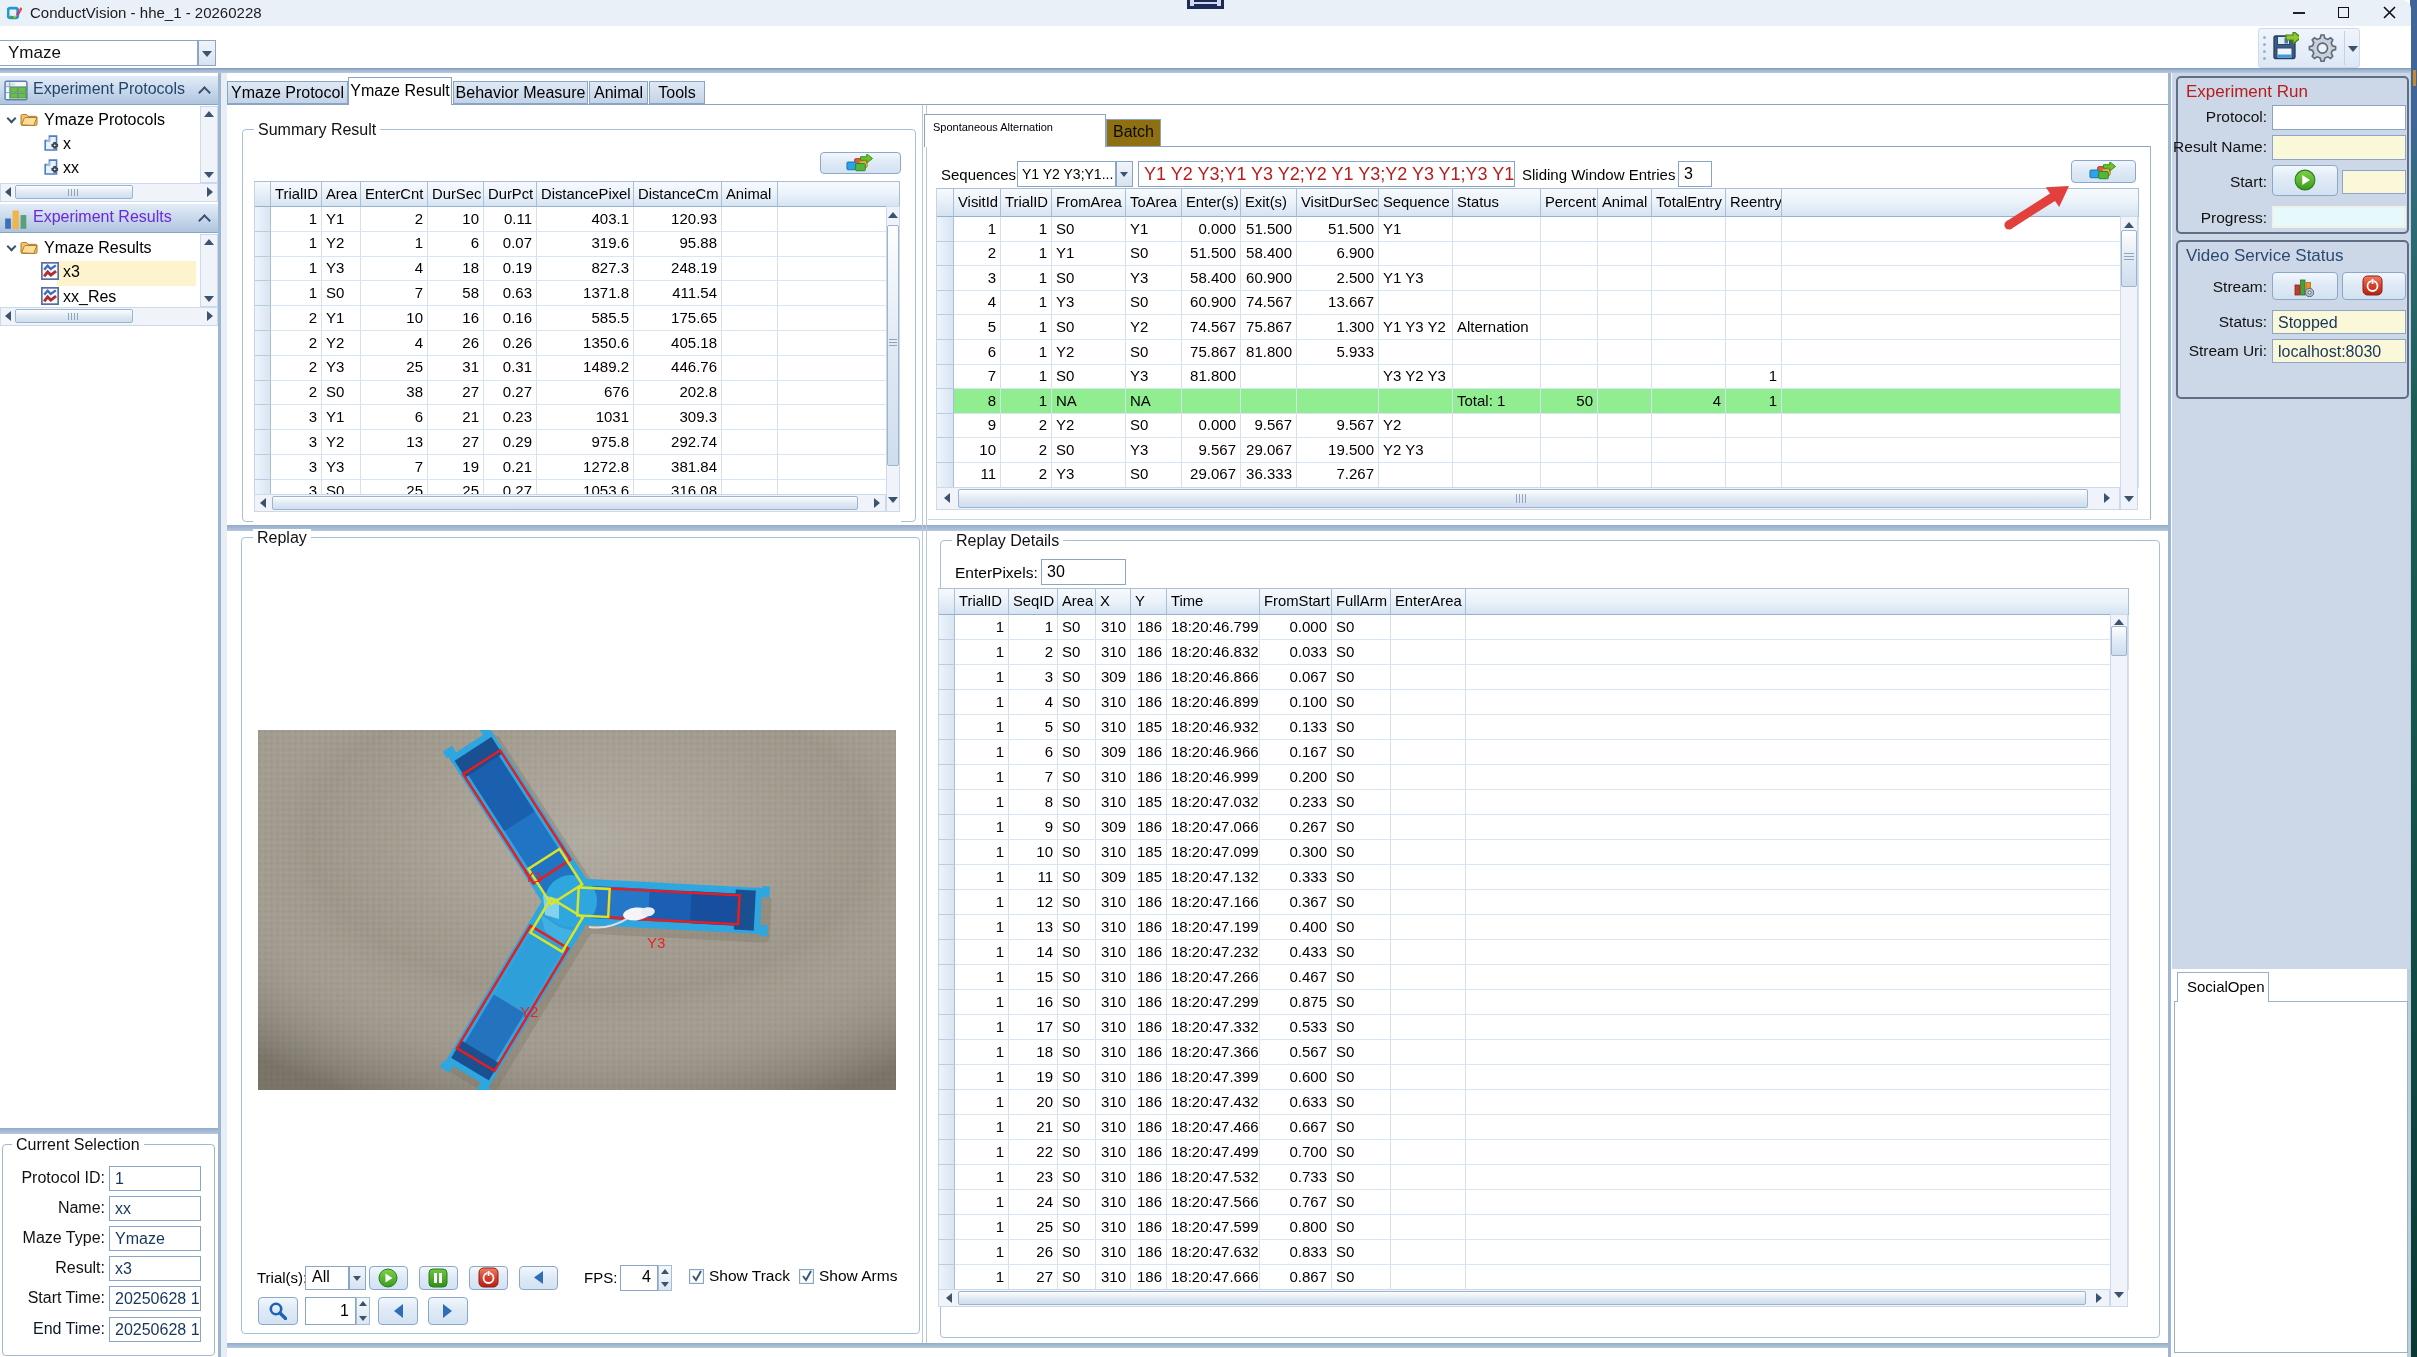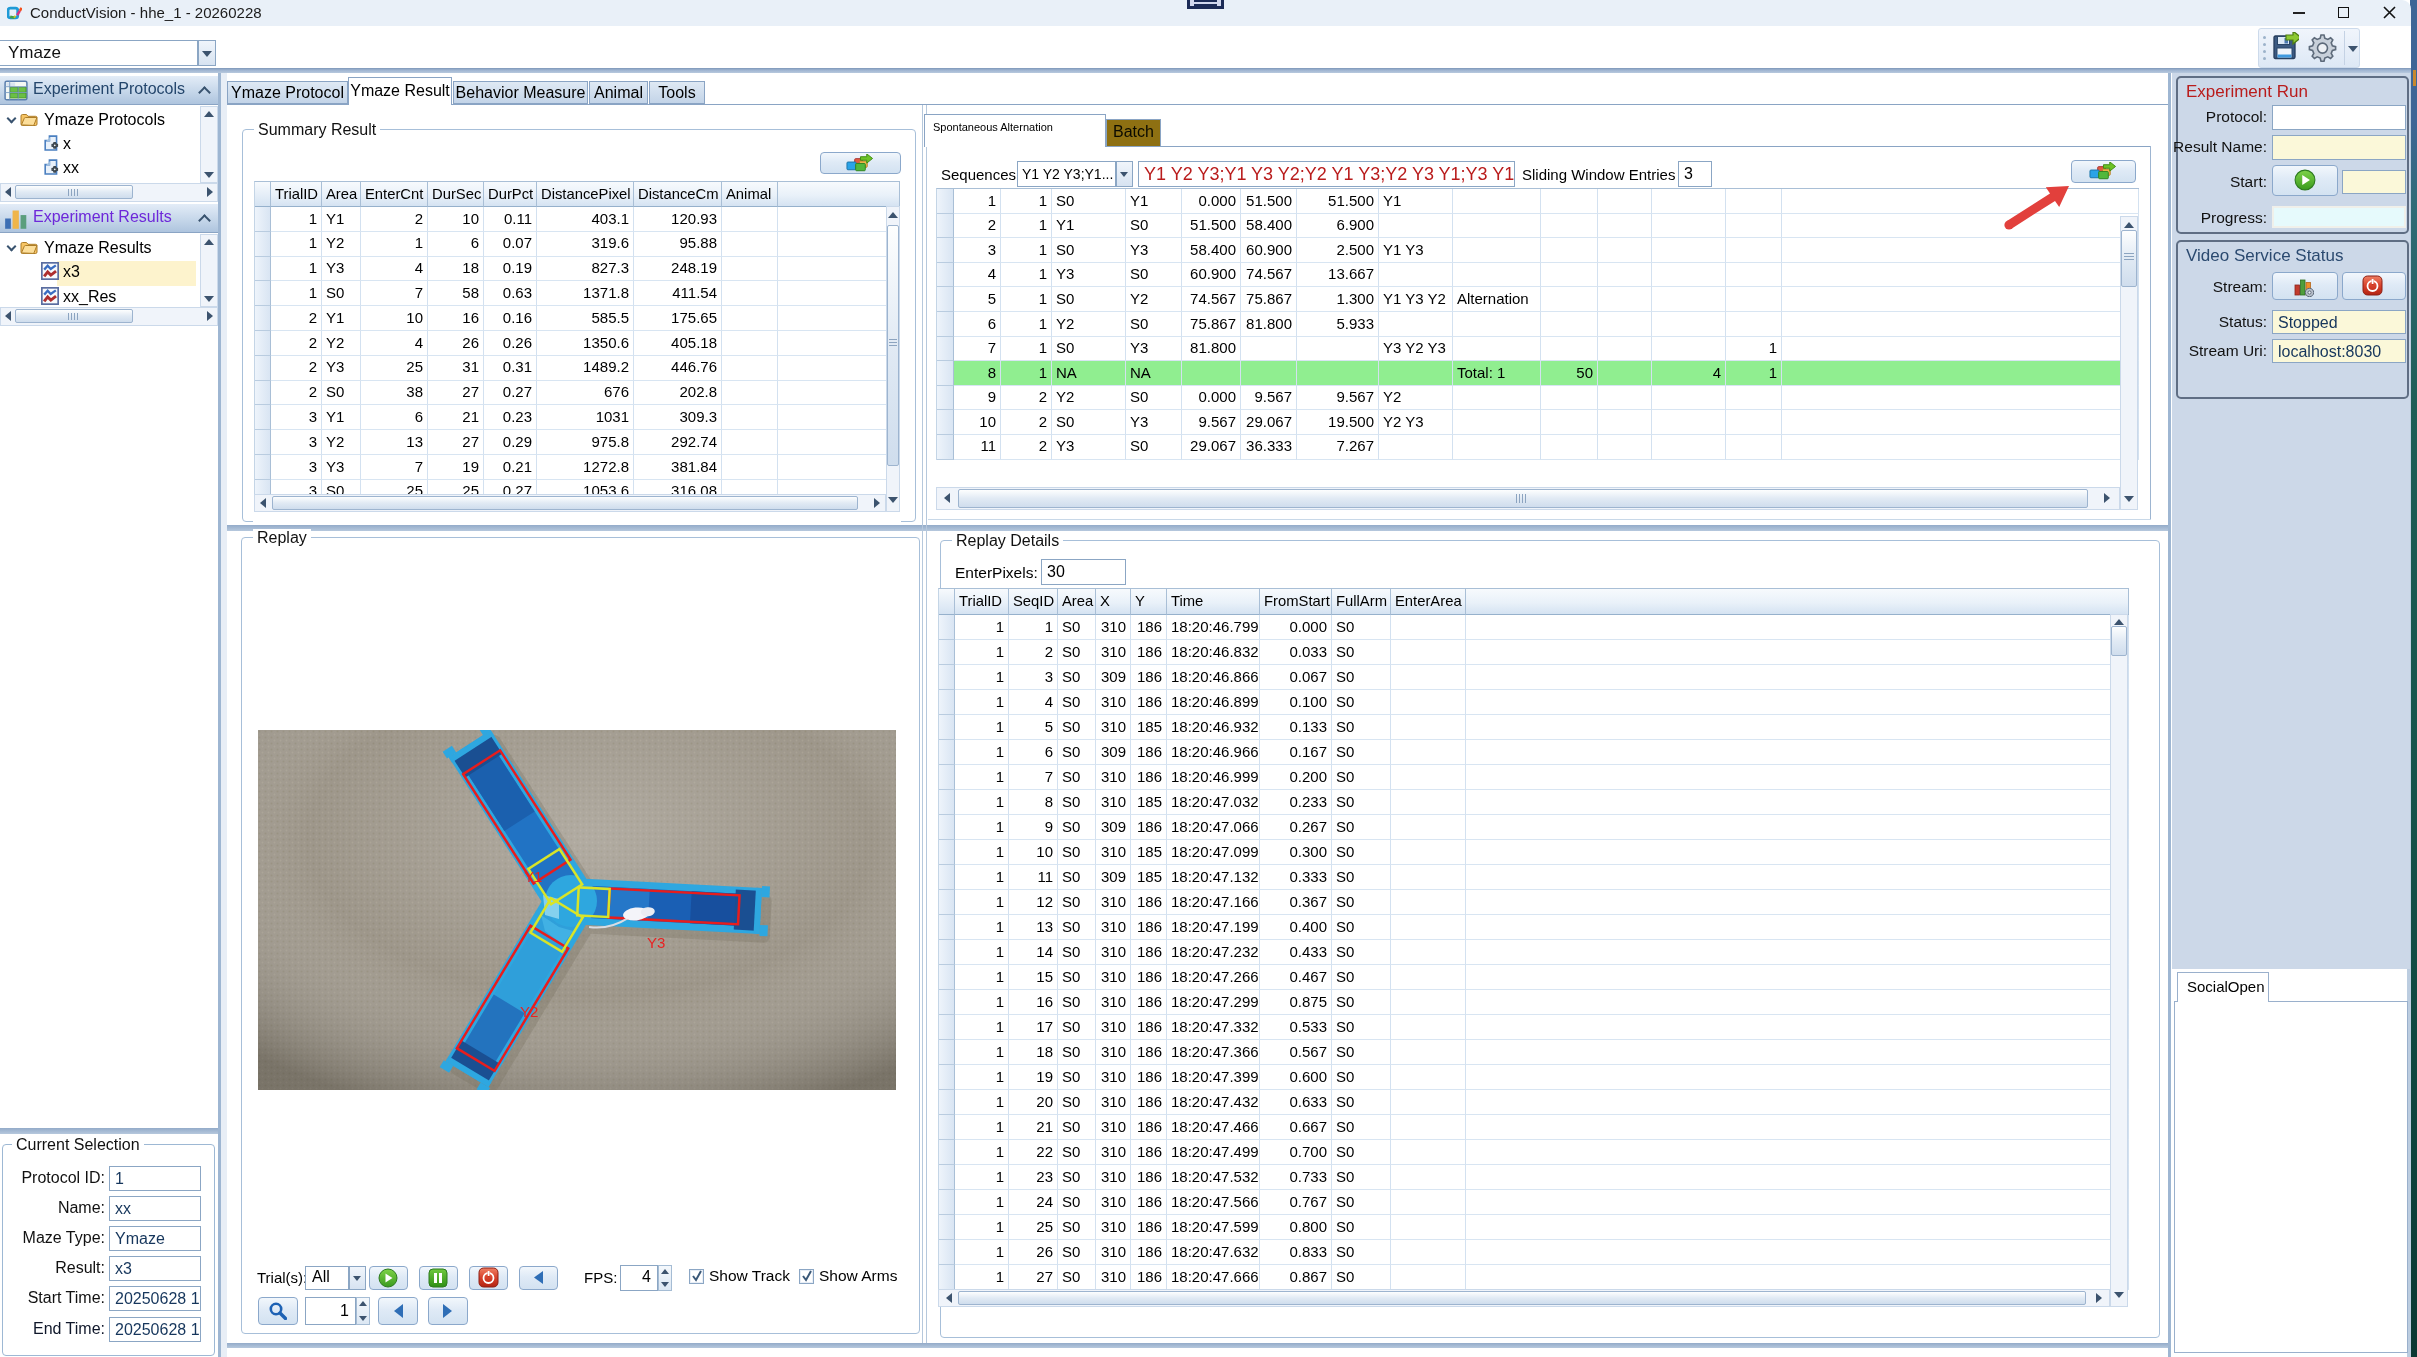--- a/index.html
+++ b/index.html
@@ -608,20 +608,37 @@
       <col style="width:82px">
       <col style="width:74px">
       <col style="width:88px">
       <col style="width:57px">
       <col style="width:54px">
       <col style="width:74px">
       <col style="width:56px">
       <col style="width:357px">
     </colgroup>
     <tbody>
+      <tr style="height:28px">
+        <th class="rh"></th>
+        <th class="">VisitId</th>
+        <th class="">TrialID</th>
+        <th class="">FromArea</th>
+        <th class="">ToArea</th>
+        <th class="">Enter(s)</th>
+        <th class="">Exit(s)</th>
+        <th class="">VisitDurSec</th>
+        <th class="">Sequence</th>
+        <th class="">Status</th>
+        <th class="">Percent</th>
+        <th class="">Animal</th>
+        <th class="">TotalEntry</th>
+        <th class="">Reentry</th>
+        <th class=""></th>
+      </tr>
       <tr style="height:24.6px">
         <td class="rh"></td>
         <td class="num">1</td>
         <td class="num">1</td>
         <td>S0</td>
         <td>Y1</td>
         <td class="num">0.000</td>
         <td class="num">51.500</td>
         <td class="num">51.500</td>
         <td>Y1</td>

